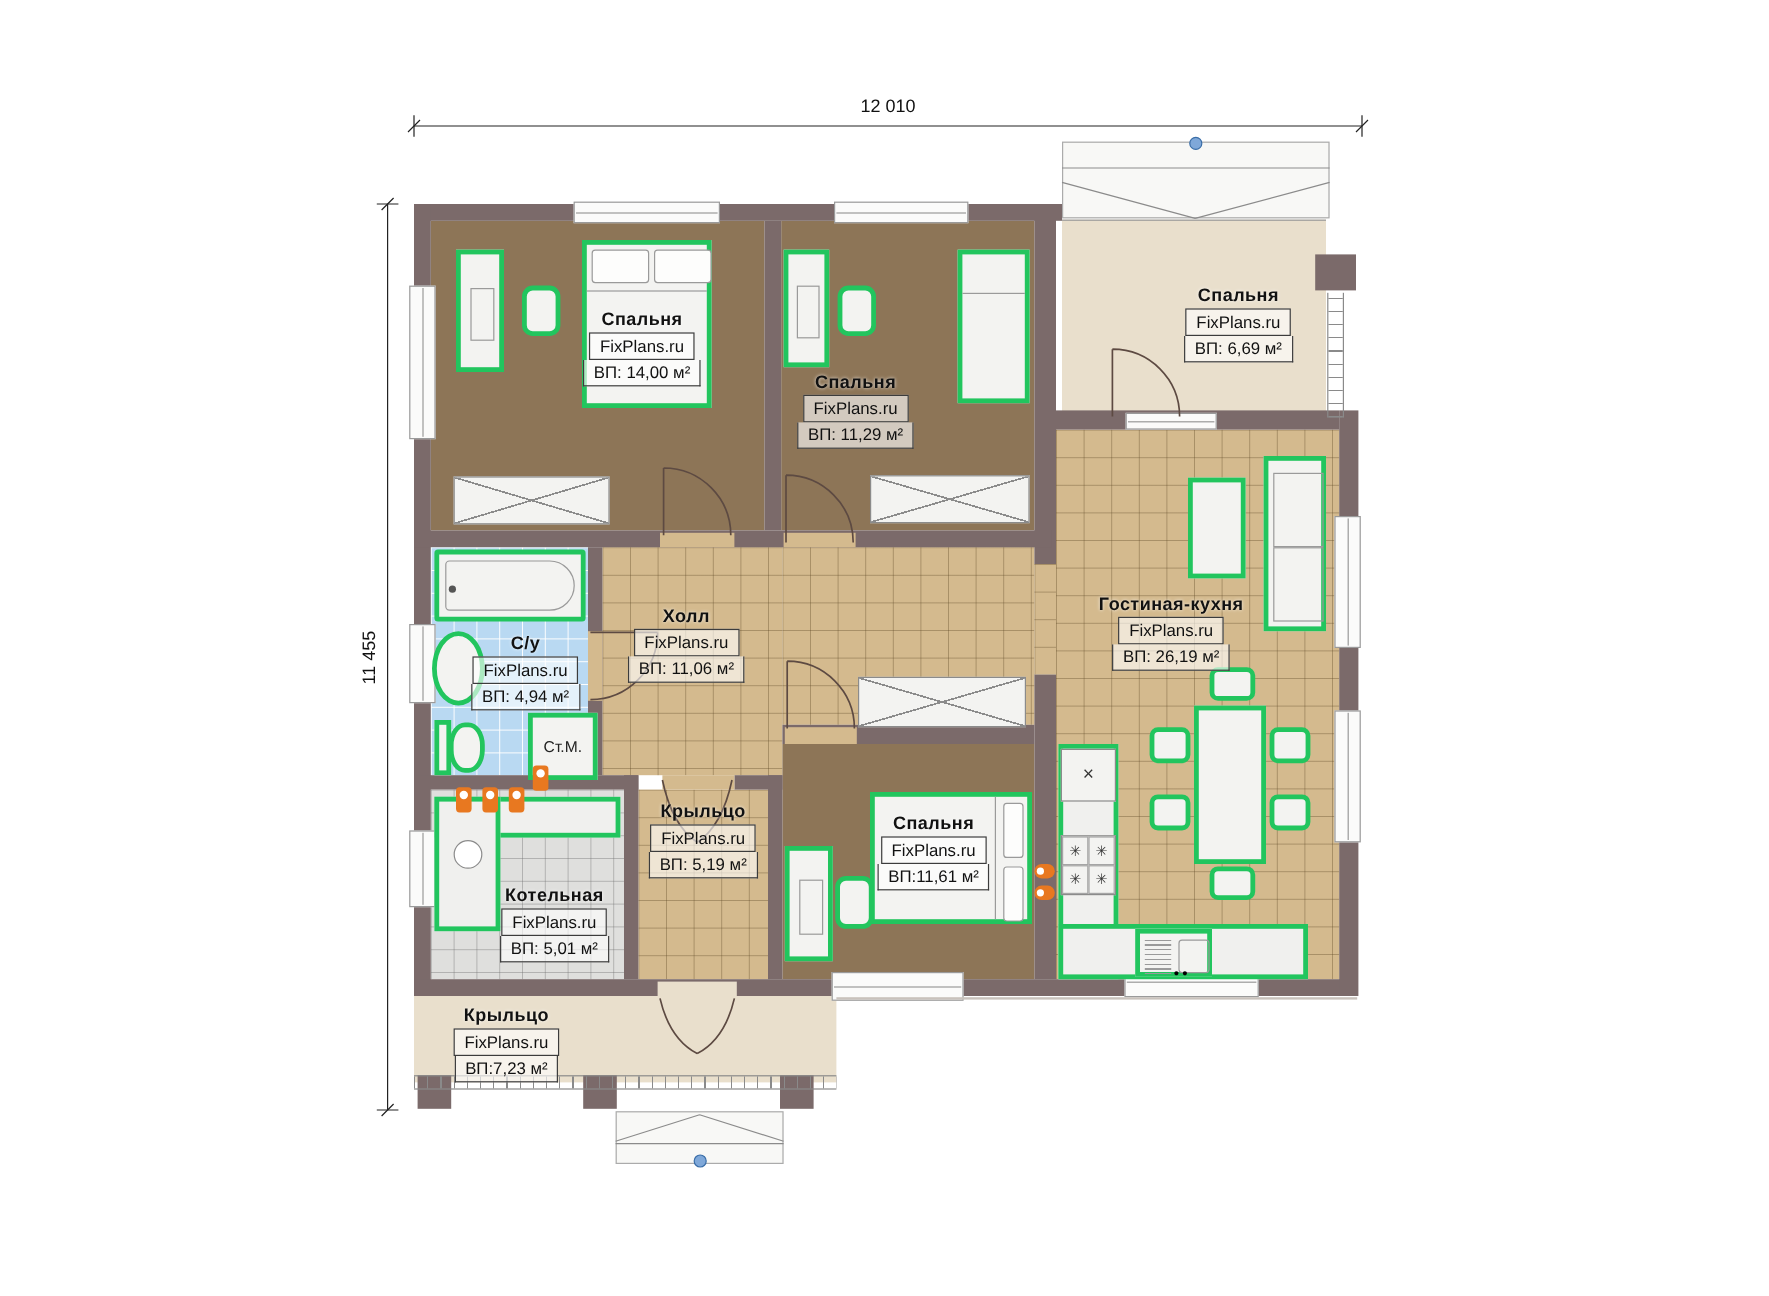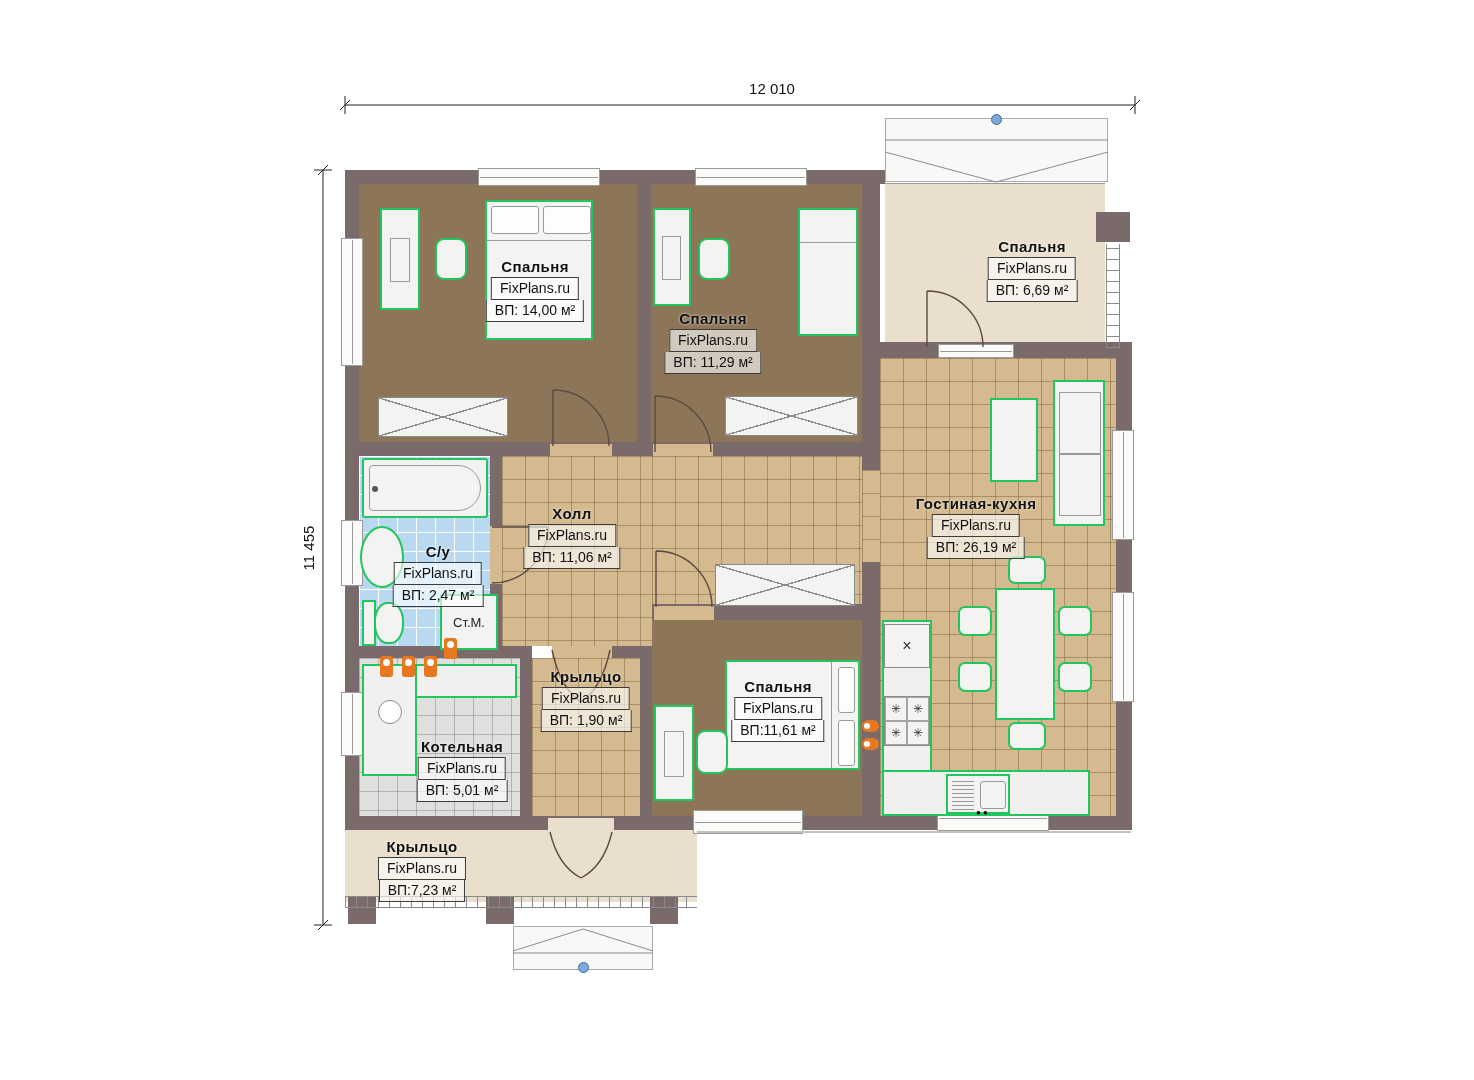--- a/index.html
+++ b/index.html
@@ -17,21 +17,21 @@
     background-image:linear-gradient(rgba(255,255,255,.95) 1px,transparent 1px),
                      linear-gradient(90deg,rgba(255,255,255,.95) 1px,transparent 1px);
     background-size:19px 19px}
   .tile-gray{background-color:#dfdfdd;
     background-image:linear-gradient(rgba(110,110,110,.4) 1px,transparent 1px),
                      linear-gradient(90deg,rgba(110,110,110,.4) 1px,transparent 1px);
     background-size:19px 19px}
   .outdoor{background-color:#e9dfcc}
   .gap-tan{position:absolute;background:#d4ba8e}
   .gap-out{position:absolute;background:#e9dfcc}
-  .furn{position:absolute;background:#f3f3f1;border:2px solid #22c55e;box-sizing:border-box}
+  .furn{position:absolute;background:#f3f3f1;border:4px solid #22c55e;box-sizing:border-box}
   .window{position:absolute;background:#fbfbfa;border:1px solid #9a9a9a;box-sizing:border-box}
   .window.h::after{content:"";position:absolute;left:1px;right:1px;top:50%;border-top:1px solid #9a9a9a}
   .window.v::after{content:"";position:absolute;top:1px;bottom:1px;left:50%;border-left:1px solid #9a9a9a}
   .xbox{position:absolute;background-color:#f3f3f1;border:1px solid #8b8b8b;box-sizing:border-box;
     background-image:
       linear-gradient(to top right,transparent calc(50% - .7px),#8b8b8b calc(50% - .7px),#8b8b8b calc(50% + .7px),transparent calc(50% + .7px)),
       linear-gradient(to bottom right,transparent calc(50% - .7px),#8b8b8b calc(50% - .7px),#8b8b8b calc(50% + .7px),transparent calc(50% + .7px))}
   .room-label{position:absolute;transform:translateX(-50%);display:flex;flex-direction:column;
     align-items:center;z-index:40;color:#111;white-space:nowrap}
   .room-label .rname{font-weight:bold;font-size:15px;letter-spacing:.4px;margin-bottom:2px;
@@ -243,47 +243,47 @@
   <div class="room-label" style="left:1032px;top:238px">
     <div class="rname">Спальня</div>
     <div class="rbrand">FixPlans.ru</div>
     <div class="rarea">ВП: 6,69 м²</div>
   </div>
   <div class="room-label" style="left:572px;top:505px">
     <div class="rname">Холл</div>
     <div class="rbrand">FixPlans.ru</div>
     <div class="rarea">ВП: 11,06 м²</div>
   </div>
-  <div class="room-label" style="left:438px;top:543px">
+  <div class="room-label" style="left:438px;top:528px">
     <div class="rname">С/у</div>
     <div class="rbrand">FixPlans.ru</div>
-    <div class="rarea">ВП: 2,47 м²</div>
+    <div class="rarea">ВП: 4,94 м²</div>
   </div>
   <div class="room-label" style="left:976px;top:495px">
     <div class="rname">Гостиная-кухня</div>
     <div class="rbrand">FixPlans.ru</div>
     <div class="rarea">ВП: 26,19 м²</div>
   </div>
   <div class="room-label" style="left:586px;top:668px">
     <div class="rname">Крыльцо</div>
     <div class="rbrand">FixPlans.ru</div>
-    <div class="rarea">ВП: 1,90 м²</div>
+    <div class="rarea">ВП: 5,19 м²</div>
   </div>
   <div class="room-label" style="left:462px;top:738px">
     <div class="rname">Котельная</div>
     <div class="rbrand">FixPlans.ru</div>
     <div class="rarea">ВП: 5,01 м²</div>
   </div>
   <div class="room-label" style="left:778px;top:678px">
     <div class="rname">Спальня</div>
     <div class="rbrand">FixPlans.ru</div>
     <div class="rarea">ВП:11,61 м²</div>
   </div>
   <div class="room-label" style="left:422px;top:838px">
     <div class="rname">Крыльцо</div>
     <div class="rbrand">FixPlans.ru</div>
     <div class="rarea">ВП:7,23 м²</div>
   </div>
 
-  <div class="dim-label" style="left:772px;top:80px;transform:translateX(-50%)">12 010</div>
+  <div class="dim-label" style="left:740px;top:80px;transform:translateX(-50%)">12 010</div>
   <div class="dim-label" style="left:308px;top:548px;transform:translate(-50%,-50%) rotate(-90deg)">11 455</div>
 
 </div>
 
 </body></html>

